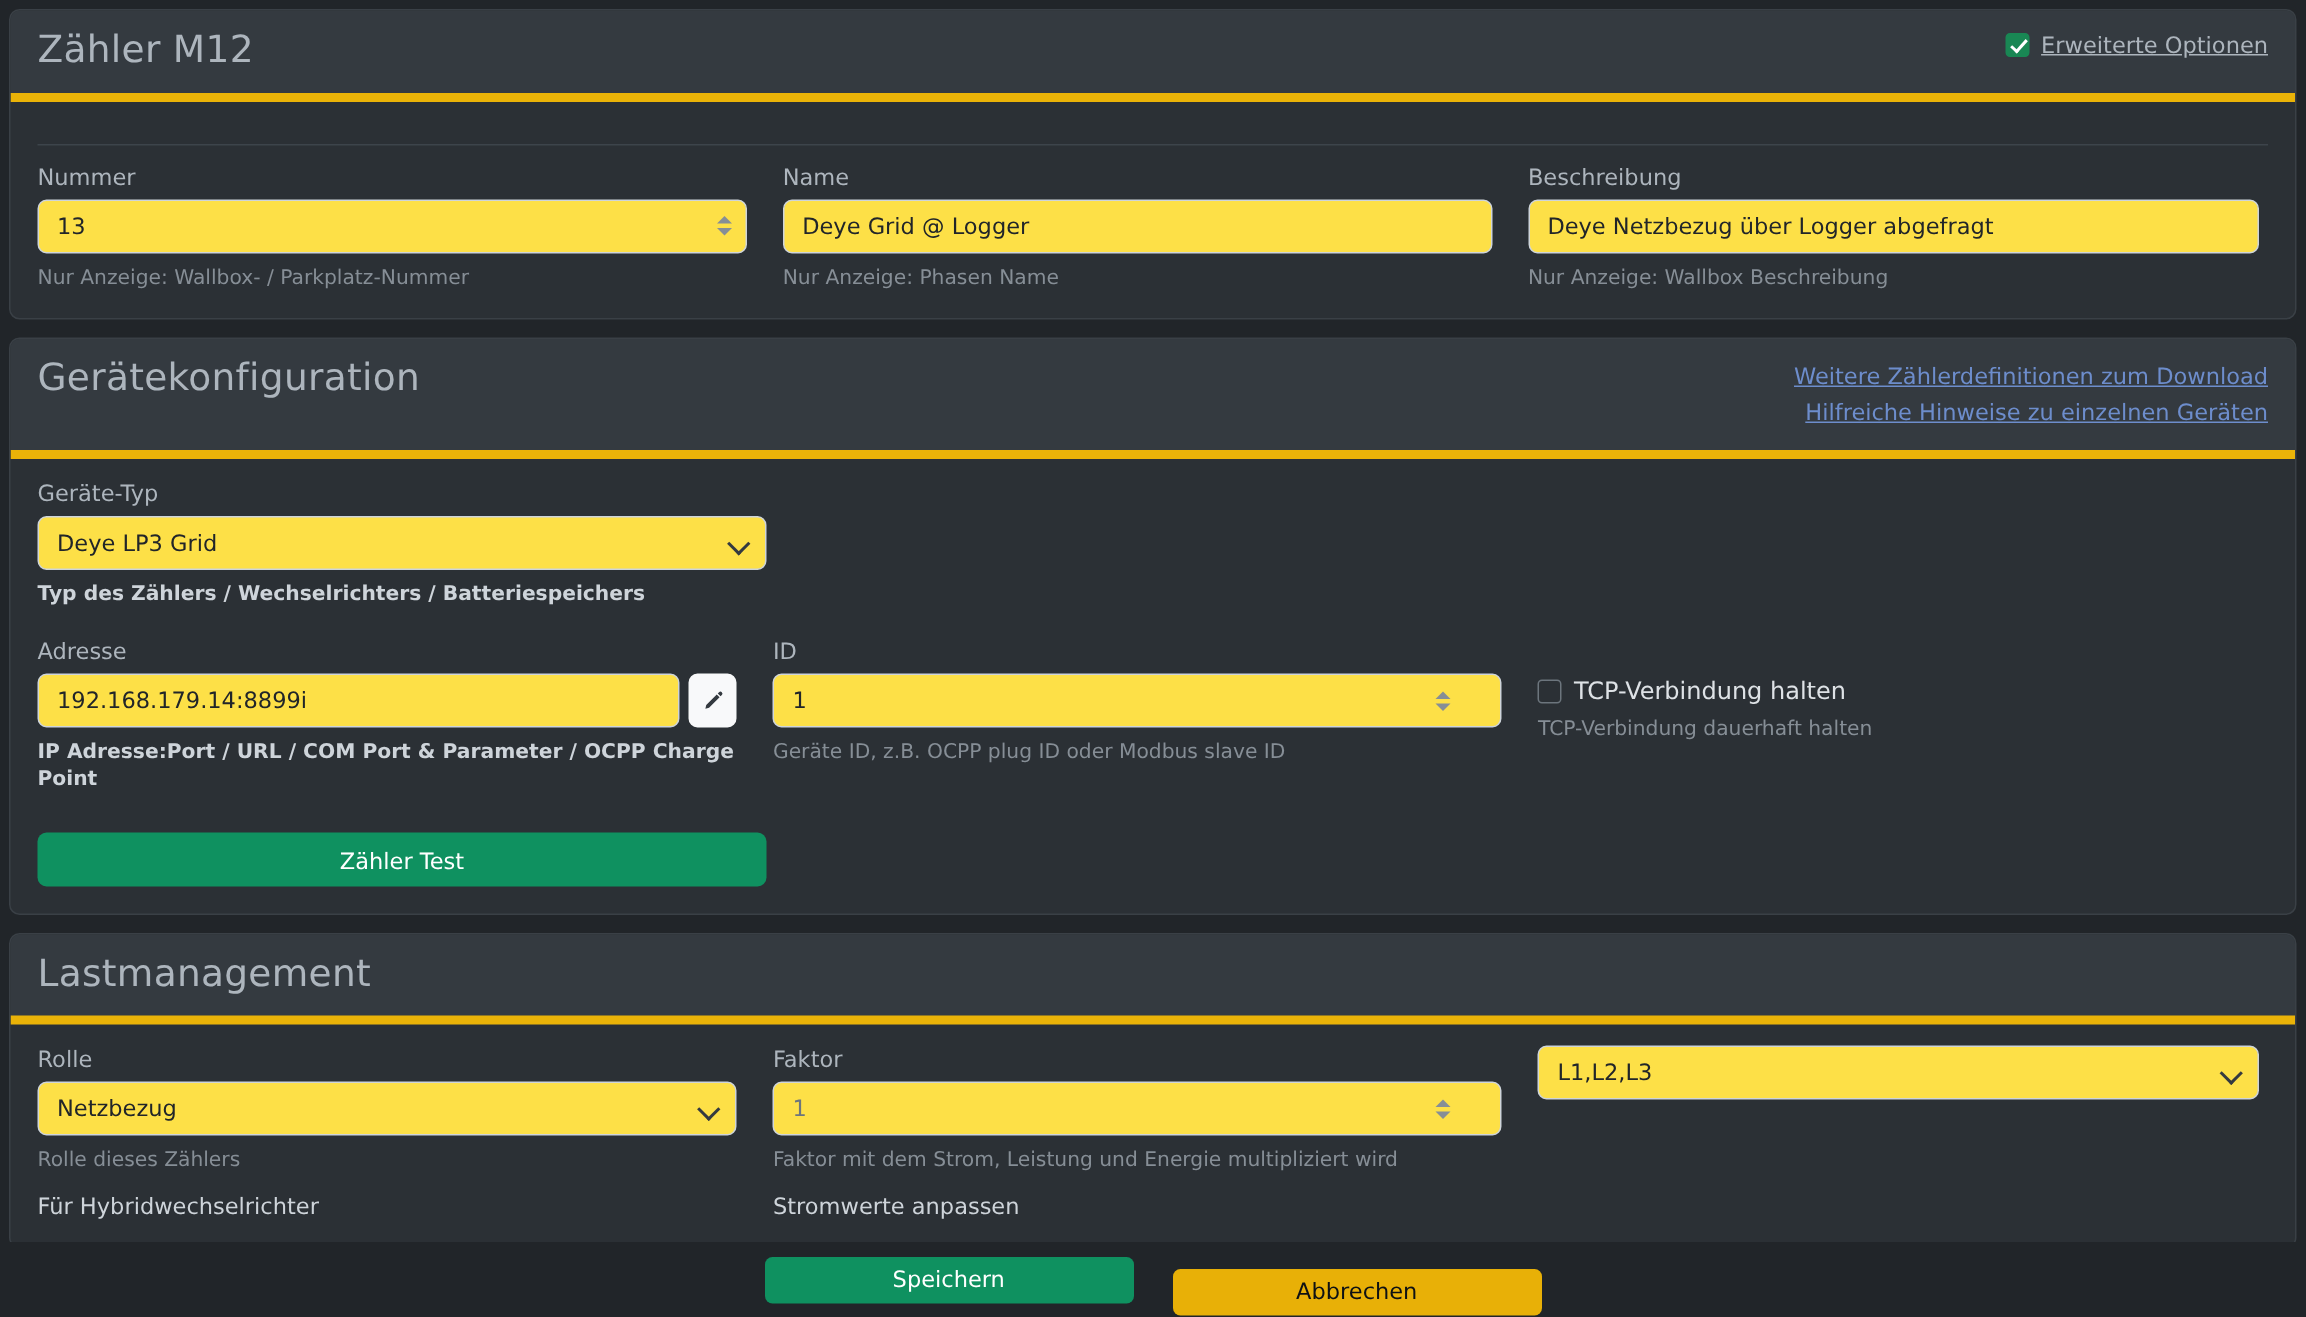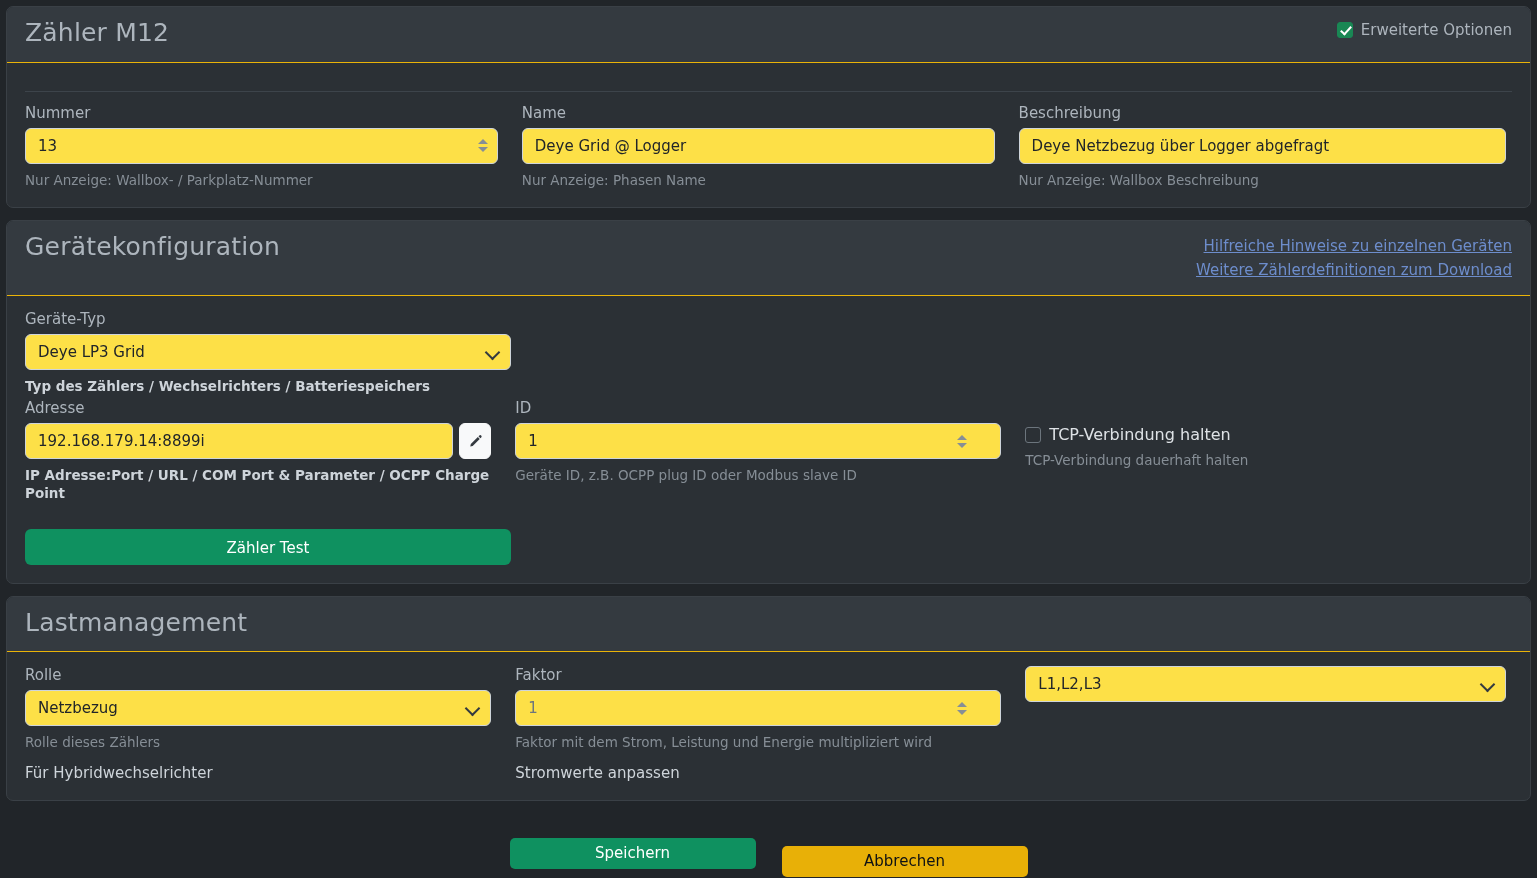--- a/index.html
+++ b/index.html
@@ -35,38 +35,38 @@
     border-radius: 7px;
     margin-bottom: 12px;
     overflow: hidden;
   }
   .card-header {
     background: #343a40;
     padding: 12px 18px 14px 18px;
     display: flex;
     align-items: flex-start;
     justify-content: space-between;
-    border-bottom: 1px solid #eab308;
+    border-bottom: 6px solid #eab308;
     min-height: 54px;
   }
   .card-title {
     color: #adb5bd;
     font-size: 25px;
     font-weight: 400;
     line-height: 1.15;
     letter-spacing: .2px;
   }
   .card-body {
     padding: 14px 18px 18px 18px;
   }
 
   
   .hdr-right { display: flex; flex-direction: column; align-items: flex-end; gap: 2px; padding-top: 2px;}
   .chk-row { display: flex; align-items: center; gap: 8px; }
-  .chk-label { color: #adb5bd; font-size: 15px; }
+  .chk-label { color: #adb5bd; font-size: 15px; text-decoration: underline; }
   .chk {
     width: 16px; height: 16px; border-radius: 3px;
     border: 1px solid #6c757d;
     background: #2b3035;
     display: inline-block; position: relative;
     flex: 0 0 auto;
   }
   .chk.checked {
     background: #198754;
     border-color: #198754;
@@ -186,21 +186,21 @@
     width: 32px; height: 36px;
     background: #f8f9fa;
     border: 1px solid #f8f9fa;
     border-radius: 6px;
     display: flex; align-items: center; justify-content: center;
     cursor: pointer;
   }
 
   .field { position: relative; }
 
-  .mt-lg { margin-top: 4px; }
+  .mt-lg { margin-top: 20px; }
 
   .testbtn { width: 486px; height: 36px; }
 
   
   .footer {
     position: absolute;
     left: 0; bottom: 0;
     width: 1537px; height: 50px;
     background: #212529;
     display: flex;
@@ -262,22 +262,22 @@
             <div class="helper">Nur Anzeige: Wallbox Beschreibung</div>
           </div>
         </div>
       </div>
     </section>
 
     <section class="card">
       <div class="card-header">
         <div class="card-title">Gerätekonfiguration</div>
         <div class="hdr-right">
+          <a class="hdr-link">Weitere Zählerdefinitionen zum Download</a>
           <a class="hdr-link">Hilfreiche Hinweise zu einzelnen Geräten</a>
-          <a class="hdr-link">Weitere Zählerdefinitionen zum Download</a>
         </div>
       </div>
 
       <div class="card-body">
         <div class="row3">
           <div class="col col-a field">
             <label class="flabel">Geräte-Typ</label>
             <div class="ctl-wrap">
               <div class="ctl">Deye LP3 Grid</div>
               <span class="caret"></span>

